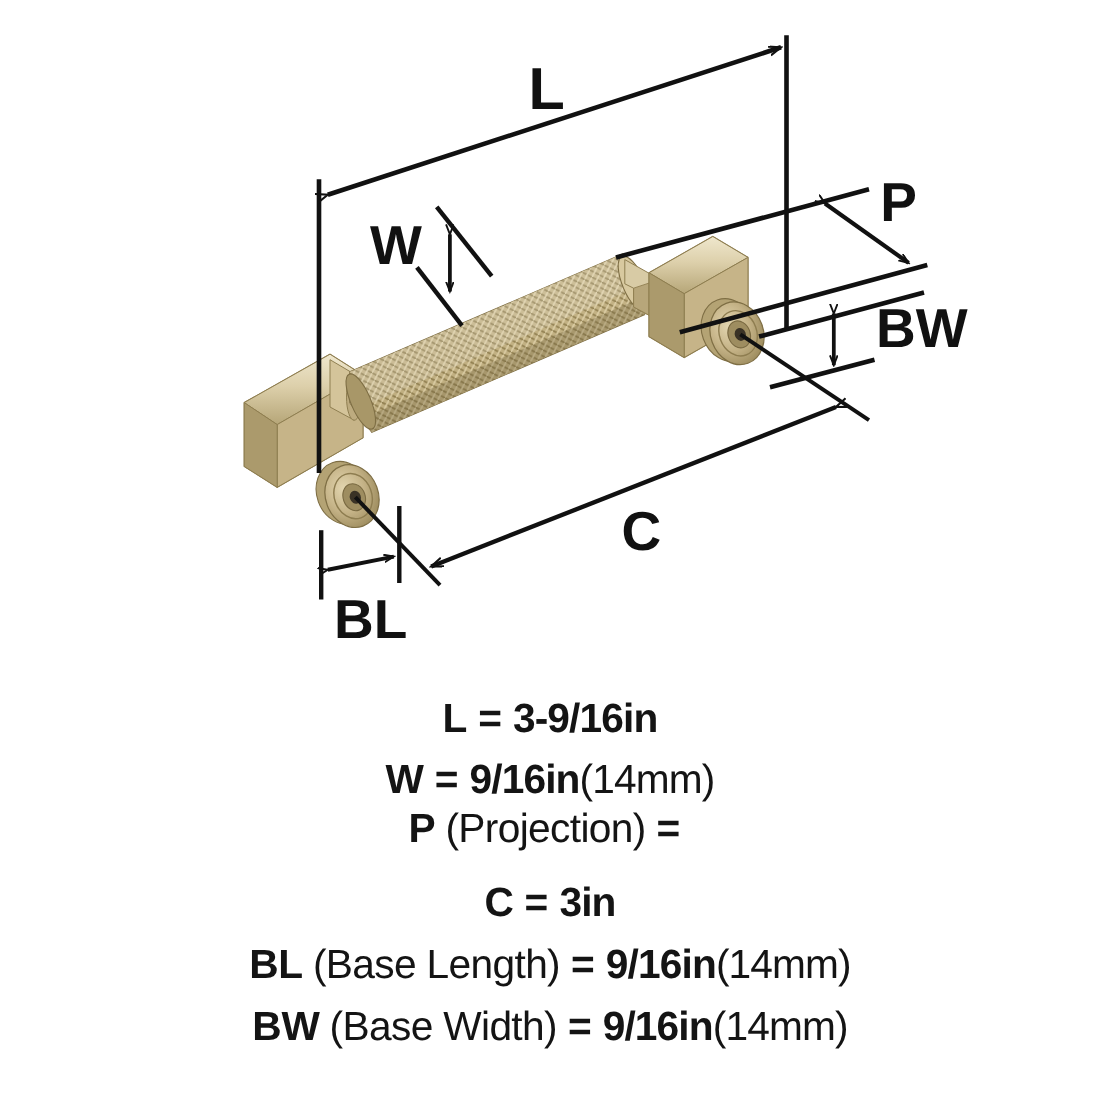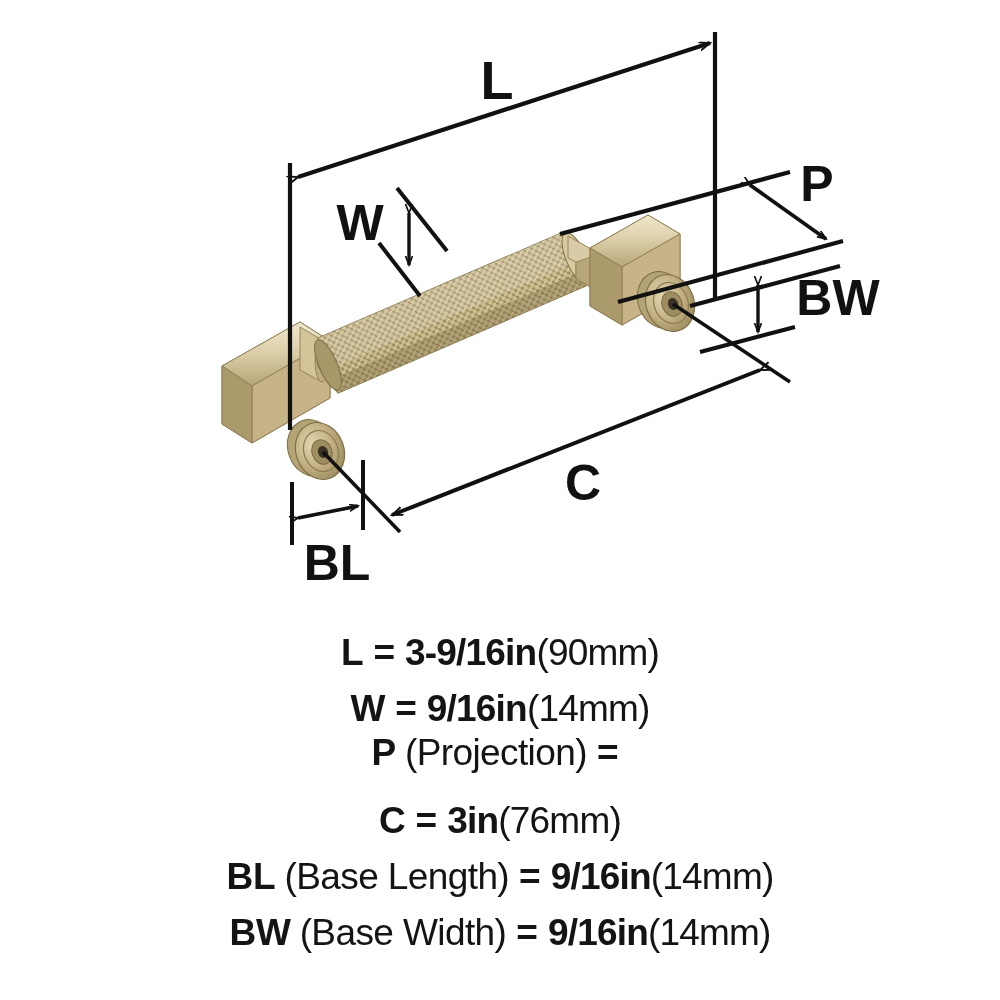--- a/index.html
+++ b/index.html
@@ -216,41 +216,39 @@
     <text class="dim-label" x="583" y="500" font-size="50" text-anchor="middle">C</text>
     <text class="dim-label" x="337" y="580" font-size="50" text-anchor="middle">BL</text>
   </svg>
 
   <div id="spec-list">
 
     <div class="spec-row">
       <span class="spec-abbr">L</span>
       <span class="spec-eq">=</span>
       <span class="spec-value">3-9/16in</span>
-      <span class="spec-metric">(90mm)</span>
     </div>
 
     <div class="spec-row">
       <span class="spec-abbr">W</span>
       <span class="spec-eq">=</span>
       <span class="spec-value">9/16in</span>
       <span class="spec-metric">(14mm)</span>
     </div>
 
     <div class="spec-row">
       <span class="spec-abbr">P</span>
       <span class="spec-name">(Projection)</span>
       <span class="spec-eq">=</span>
     </div>
 
     <div class="spec-row">
       <span class="spec-abbr">C</span>
       <span class="spec-eq">=</span>
       <span class="spec-value">3in</span>
-      <span class="spec-metric">(76mm)</span>
     </div>
 
     <div class="spec-row">
       <span class="spec-abbr">BL</span>
       <span class="spec-name">(Base Length)</span>
       <span class="spec-eq">=</span>
       <span class="spec-value">9/16in</span>
       <span class="spec-metric">(14mm)</span>
     </div>
 

